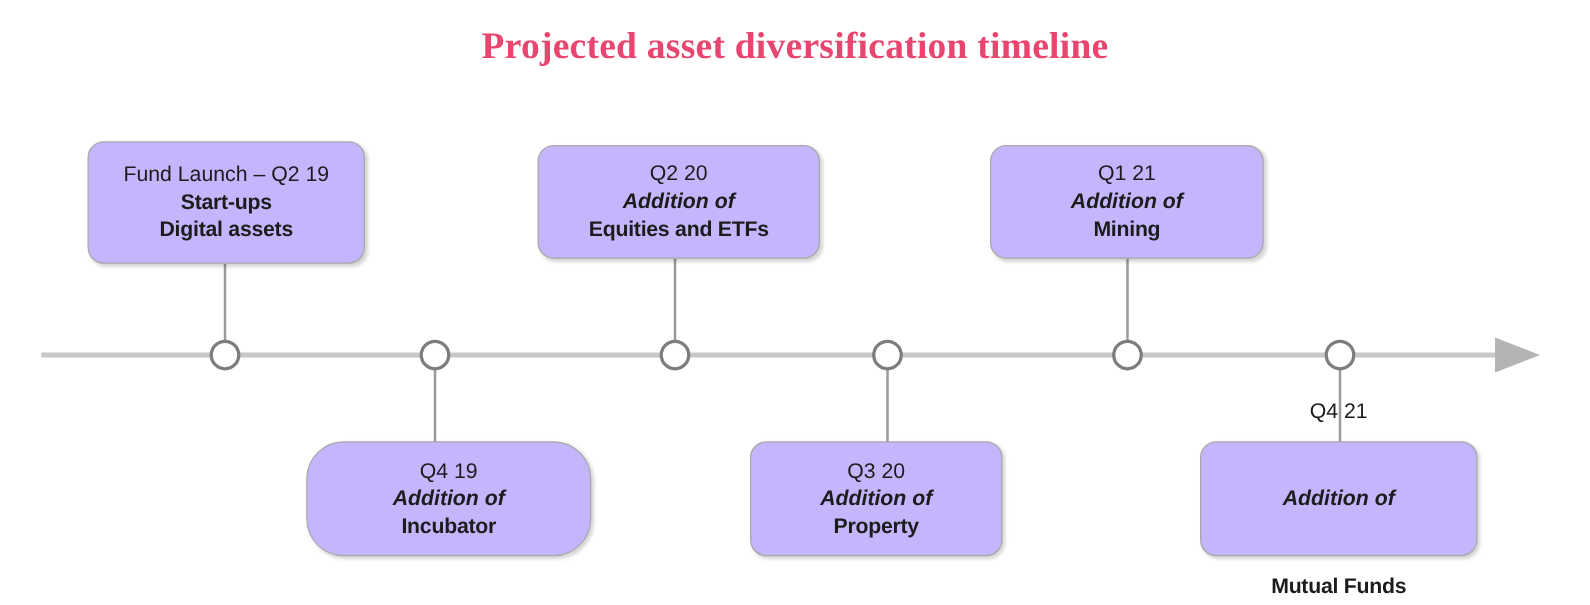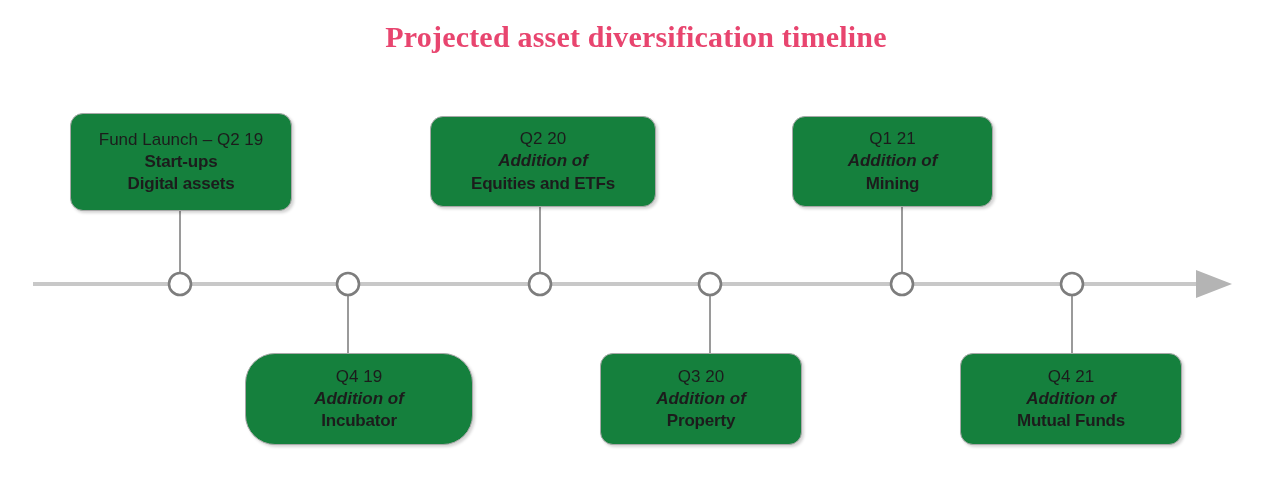--- a/index.html
+++ b/index.html
@@ -41,21 +41,21 @@
     top: 0;
     width: 1272px;
     height: 484px;
     pointer-events: none;
   }
 
   
   .milestone-card {
     position: absolute;
     box-sizing: border-box;
-    background: #15803d;
+    background: #c4b5fd;
     border: 1.6px solid #a8a8a8;
     border-radius: 13px;
     box-shadow: 2px 2px 3px rgba(0,0,0,0.17);
     display: flex;
     flex-direction: column;
     justify-content: center;
     text-align: center;
     color: #1c1c1c;
     padding: 4px 8px;
     line-height: 1.30;
@@ -126,25 +126,25 @@
     <span class="card-line line-action">Addition of</span>
     <span class="card-line line-subject">Equities and ETFs</span>
   </div>
 
   <div class="milestone-card" style="left:600px; top:353px; width:202px; height:92px;">
     <span class="card-line line-period">Q3 20</span>
     <span class="card-line line-action">Addition of</span>
     <span class="card-line line-subject">Property</span>
   </div>
 
-  <div class="milestone-card" style="left:792px; top:116px; width:201px; height:91px;">
+  <div class="milestone-card" style="left:792px; top:116px; width:219px; height:91px;">
     <span class="card-line line-period">Q1 21</span>
     <span class="card-line line-action">Addition of</span>
     <span class="card-line line-subject">Mining</span>
   </div>
 
-  <div class="milestone-card" style="left:960px; top:353px; width:222px; height:92px;">
+  <div class="milestone-card" style="left:960px; top:353px; width:222px; height:92px;gap:48px;">
     <span class="card-line line-period">Q4 21</span>
     <span class="card-line line-action">Addition of</span>
     <span class="card-line line-subject">Mutual Funds</span>
   </div>
 
 </div>
 
 </body></html>

